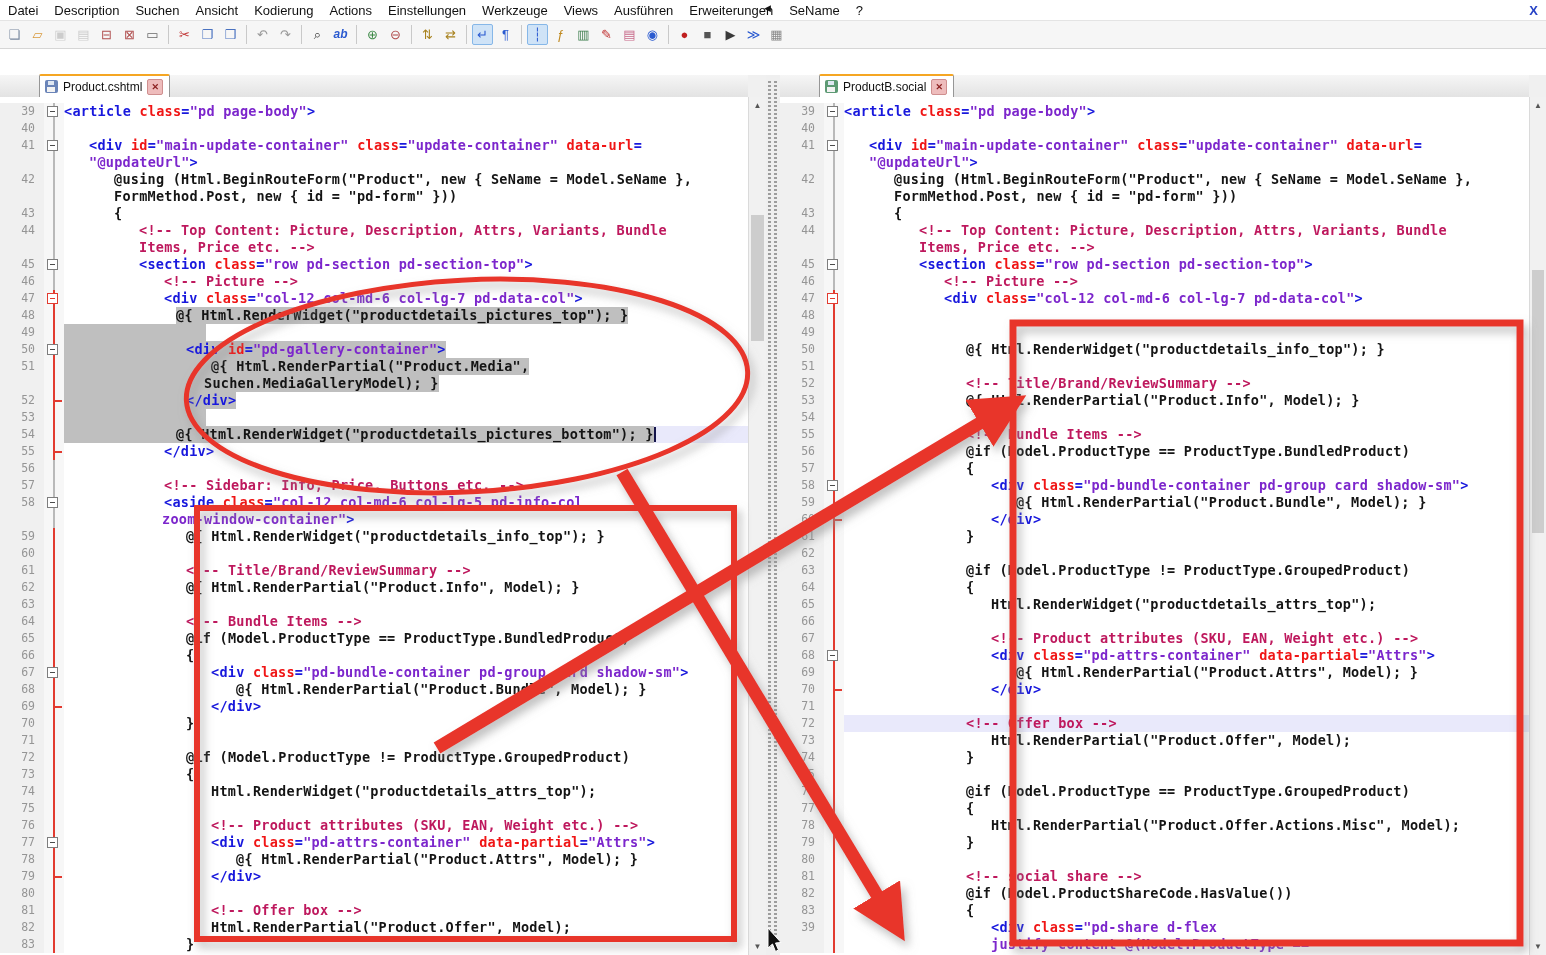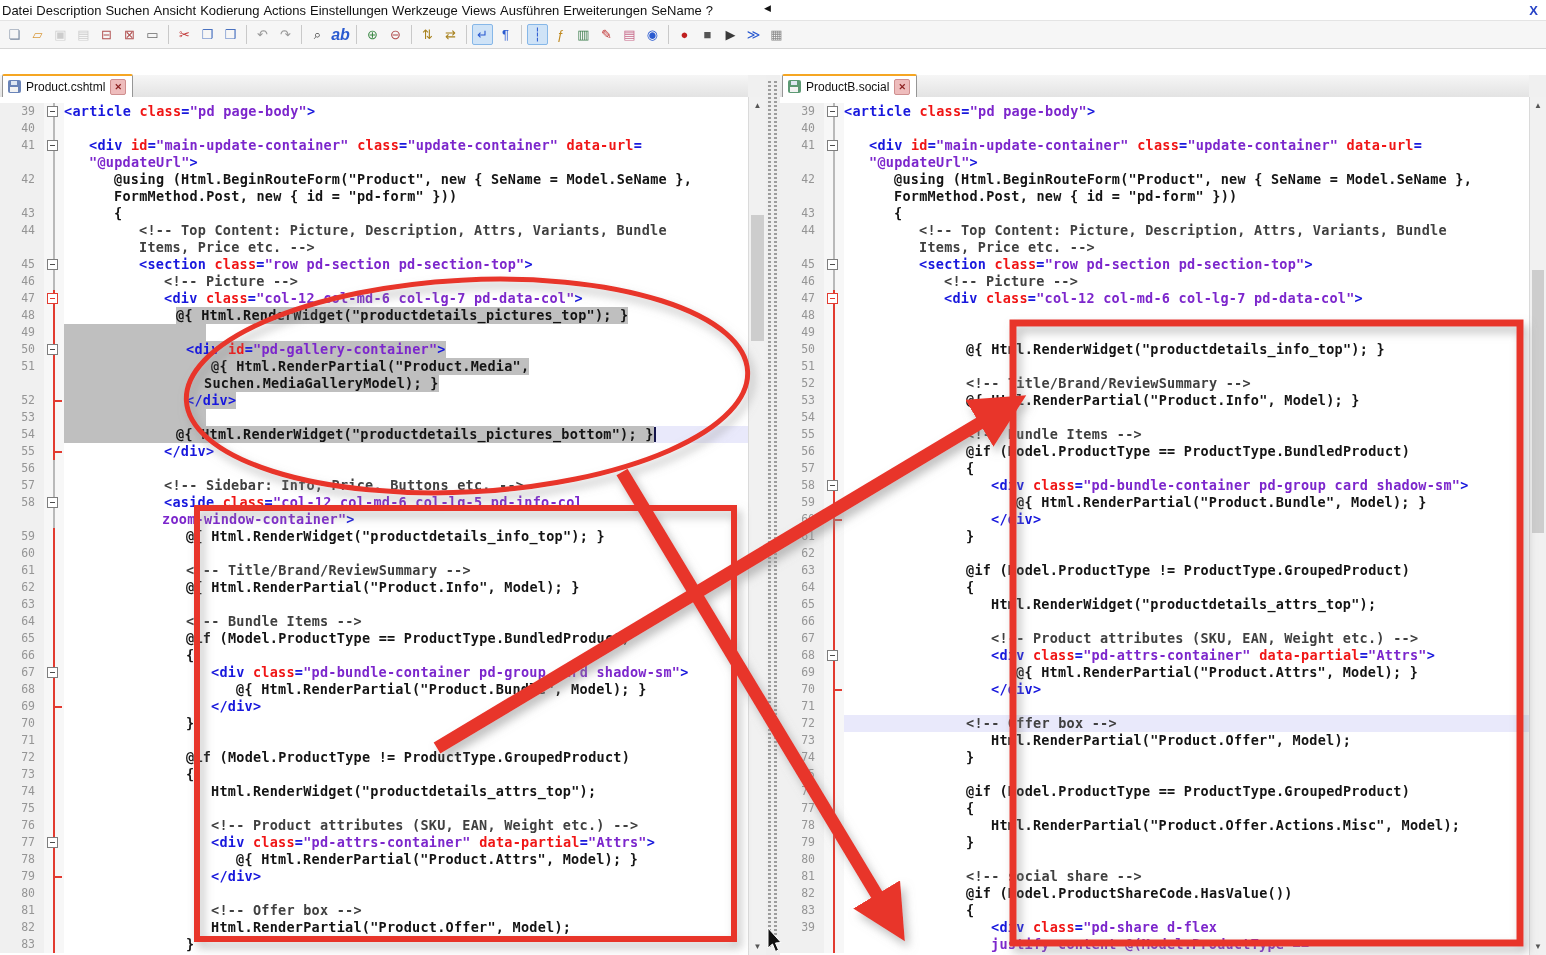--- a/index.html
+++ b/index.html
@@ -8,35 +8,35 @@
   
   .titlebar{height:28px;display:flex;align-items:center;background:#fff;padding-left:7px;}
   .appicon{width:16px;height:16px;margin-right:7px;position:relative;flex:none;}
   .appicon .pg{position:absolute;left:1px;top:0;width:12px;height:15px;background:#fdfdfd;border:1px solid #8a8a8a;}
   .appicon .ch{position:absolute;right:0;bottom:0;width:9px;height:9px;border-radius:50% 50% 50% 0;background:#7ec142;border:1px solid #4e8a22;}
   .title-text{font-size:12.5px;color:#111;white-space:nowrap;}
   .winbtns{margin-left:auto;display:flex;align-items:center;height:100%;}
   .winbtn{width:45px;height:100%;display:flex;align-items:center;justify-content:center;font-size:13px;color:#222;}
   
   .menubar{height:20px;display:flex;align-items:center;background:#fff;font-size:13px;color:#111;position:relative;}
-  .menu-item{padding:0 2px;height:100%;display:flex;align-items:center;white-space:nowrap;}
+  .menu-item{padding:0 8px;height:100%;display:flex;align-items:center;white-space:nowrap;}
   .menubar-x{position:absolute;right:8px;color:#2743c6;font-weight:bold;font-size:13px;}
   
   .toolbar{height:27px;display:flex;align-items:center;background:#f6f6f6;border-top:1px solid #e4e4e4;border-bottom:1px solid #d6d6d6;padding-left:3px;}
   .tbi{width:19px;height:19px;margin:0 1px;display:flex;align-items:center;justify-content:center;font-size:13px;line-height:19px;border:1px solid transparent;border-radius:2px;flex:none;}
   .tbi.act{background:#cfe3f7;border-color:#86b7e8;}
   .tbi.dis{opacity:.45;}
   .tbsep{width:1px;height:19px;background:#c9c9c9;margin:0 4px;flex:none;}
   
   .panes{position:absolute;top:75px;left:0;right:0;bottom:0;background:#f0f0f0;}
   .pane{position:absolute;top:0;bottom:0;}
   .pane-left{left:0;width:748px;}
   .pane-right{left:780px;width:749px;}
   .tabbar{height:22px;background:linear-gradient(#f6f6f6,#e3e3e3);border-bottom:1px solid #969696;display:flex;align-items:flex-end;padding-left:2px;}
-  .tab{height:21px;background:#fff;border:1px solid #969696;border-bottom:none;border-top:2px solid #f5a623;border-radius:2px 2px 0 0;display:flex;align-items:center;gap:5px;padding:0 6px 0 5px;font-size:12px;color:#111;}
+  .tab{height:21px;background:#fff;border:1px solid #969696;border-bottom:none;border-top:2px solid #f5a623;border-radius:2px 2px 0 0;display:flex;align-items:center;gap:5px;padding:0 6px 0 5px;font-size:12px;color:#111;margin-left:37px;}
   .floppy{width:13px;height:13px;border-radius:2px;position:relative;flex:none;}
   .floppy .lbl{position:absolute;left:2px;bottom:1px;width:8px;height:5px;background:#f2f2f2;}
   .floppy .sh{position:absolute;left:3px;top:1px;width:6px;height:4px;background:#dfe7f2;}
   .tabx{width:14px;height:14px;border-radius:2px;background:#eebcbc;border:1px solid #cf8f8f;color:#8c2222;font-size:9px;font-weight:bold;display:flex;align-items:center;justify-content:center;flex:none;}
   .editor{position:absolute;top:22px;left:0;right:0;bottom:0;background:#fff;overflow:hidden;padding-top:6px;}
   
   .crow{display:flex;height:17px;line-height:17px;}
   .num{width:44px;flex:none;background:#f0f0f0;color:#959595;font-family:"DejaVu Sans Mono","Liberation Mono",monospace;font-size:11.5px;text-align:right;padding-right:9px;box-sizing:border-box;}
   .fold{width:20px;flex:none;background:#f7f7f7;position:relative;}
   .fold::before{content:"";position:absolute;left:9px;top:0;bottom:0;width:2px;background:#b9b9b9;}
@@ -47,21 +47,21 @@
   .mk.r::before{background:#e23b30;}
   .tick{position:absolute;left:9px;top:8px;width:9px;height:2px;background:#b9b9b9;z-index:1;}
   .fold.fr .tick{background:#e23b30;}
   .txt{flex:1;display:flex;overflow:hidden;position:relative;}
   .cur .txt{background:#e9e9fb;}
   .ind{flex:none;height:100%;}
   .code{font-family:"DejaVu Sans Mono","Liberation Mono",monospace;font-weight:700;font-size:13.5px;letter-spacing:.25px;white-space:pre;}
   .sel{background:#bfbfbf;}
   .stub{flex:none;width:142px;height:100%;background:#bfbfbf;}
   .caret{flex:none;width:2px;height:15px;margin-top:1px;background:#15154a;}
-  .s-t{color:#1818dd}.s-a{color:#f01515}.s-v{color:#7c26cc}.s-c{color:#404040}.s-k{color:#141414}
+  .s-t{color:#1818dd}.s-a{color:#f01515}.s-v{color:#7c26cc}.s-c{color:#be185d}.s-k{color:#141414}
   
   .sb{position:absolute;top:22px;bottom:0;background:#f1f1f1;border-left:1px solid #dadada;box-sizing:border-box;}
   .sb-left{left:748px;width:18px;}
   .sb-right{left:1529px;width:17px;}
   .sba{position:absolute;left:0;right:0;height:17px;color:#555;font-size:8px;text-align:center;line-height:17px;}
   .sba.up{top:0;}
   .sba.dn{bottom:0;}
   .sbt{position:absolute;left:2px;right:2px;background:#cdcdcd;}
   .splitter{position:absolute;left:766px;width:14px;top:0;bottom:0;background:#efefef;}
   .splitter .dots{position:absolute;top:6px;bottom:6px;width:3px;background:repeating-linear-gradient(to bottom,#9d9d9d 0 2px,#efefef 2px 4px);}
@@ -105,21 +105,21 @@
       <span class="tbi" style="color: rgb(107, 107, 107);">▭</span>
       <span class="tbsep"></span>
       <span class="tbi" style="color: rgb(194, 58, 58);">✂</span>
       <span class="tbi" style="color: rgb(74, 114, 192);">❐</span>
       <span class="tbi" style="color: rgb(74, 114, 192);">❒</span>
       <span class="tbsep"></span>
       <span class="tbi" style="color: rgb(154, 154, 154);">↶</span>
       <span class="tbi" style="color: rgb(154, 154, 154);">↷</span>
       <span class="tbsep"></span>
       <span class="tbi" style="color: rgb(51, 51, 51);">⌕</span>
-      <span class="tbi" style="color: rgb(42, 90, 208); font-size: 16px; font-weight: bold; font-style: italic;">ab</span>
+      <span class="tbi" style="color: rgb(42, 90, 208); font-size: 12px; font-weight: bold; font-style: italic;">ab</span>
       <span class="tbsep"></span>
       <span class="tbi" style="color: rgb(60, 138, 70);">⊕</span>
       <span class="tbi" style="color: rgb(176, 72, 72);">⊖</span>
       <span class="tbsep"></span>
       <span class="tbi" style="color: rgb(168, 130, 30);">⇅</span>
       <span class="tbi" style="color: rgb(168, 130, 30);">⇄</span>
       <span class="tbsep"></span>
       <span class="tbi act" style="color: rgb(42, 90, 208);">↵</span>
       <span class="tbi" style="color: rgb(42, 90, 208);">¶</span>
       <span class="tbsep"></span>

